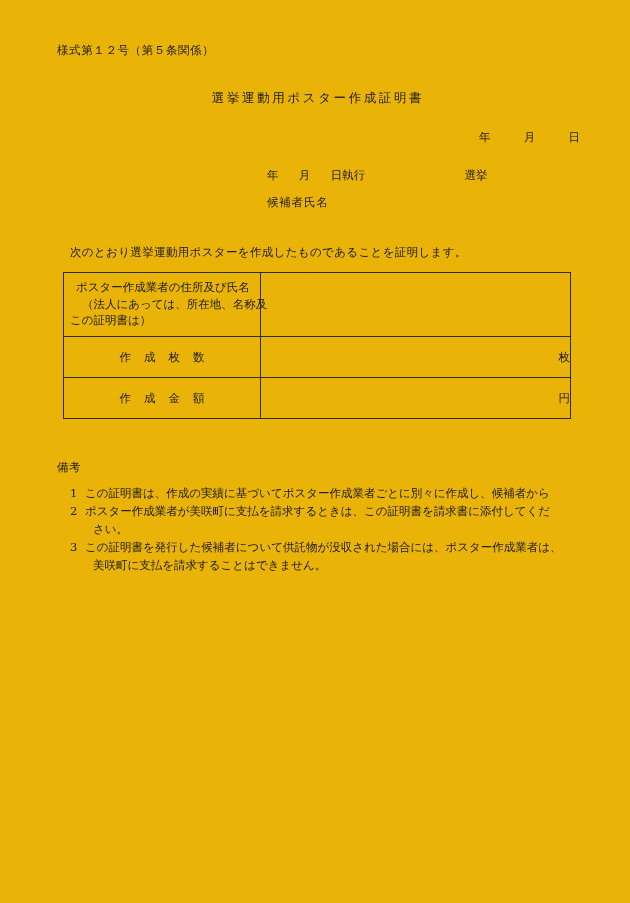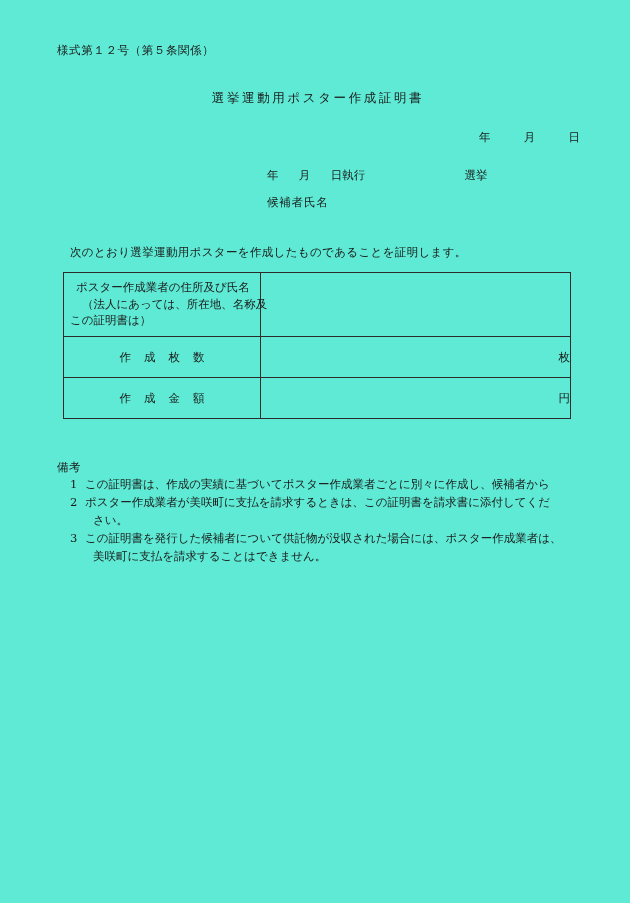--- a/index.html
+++ b/index.html
@@ -13,21 +13,21 @@
     position: relative;
     font-family: "DejaVu Serif", "Liberation Serif", serif;
     color: #1a1a1a;
     overflow: hidden;
   }
 
   .page {
     position: relative;
     width: 630px;
     height: 903px;
-    background: #5eead4;
+    background: #eab308;
   }
 
   
   .form-no {
     position: absolute;
     left: 57px;
     top: 43px;
     font-size: 11.5px;
     letter-spacing: 0.6px;
     white-space: nowrap;
@@ -147,21 +147,21 @@
   
   .notes {
     position: absolute;
     left: 57px;
     top: 460px;
     width: 520px;
     font-size: 11.5px;
   }
   .notes-heading {
     letter-spacing: 0.5px;
-    margin-bottom: 1px;
+    margin-bottom: 10px;
   }
   .note-item {
     display: flex;
     align-items: flex-start;
     margin-top: 1px;
     line-height: 1.52;
   }
   .note-num {
     width: 28px;
     flex: 0 0 28px;

